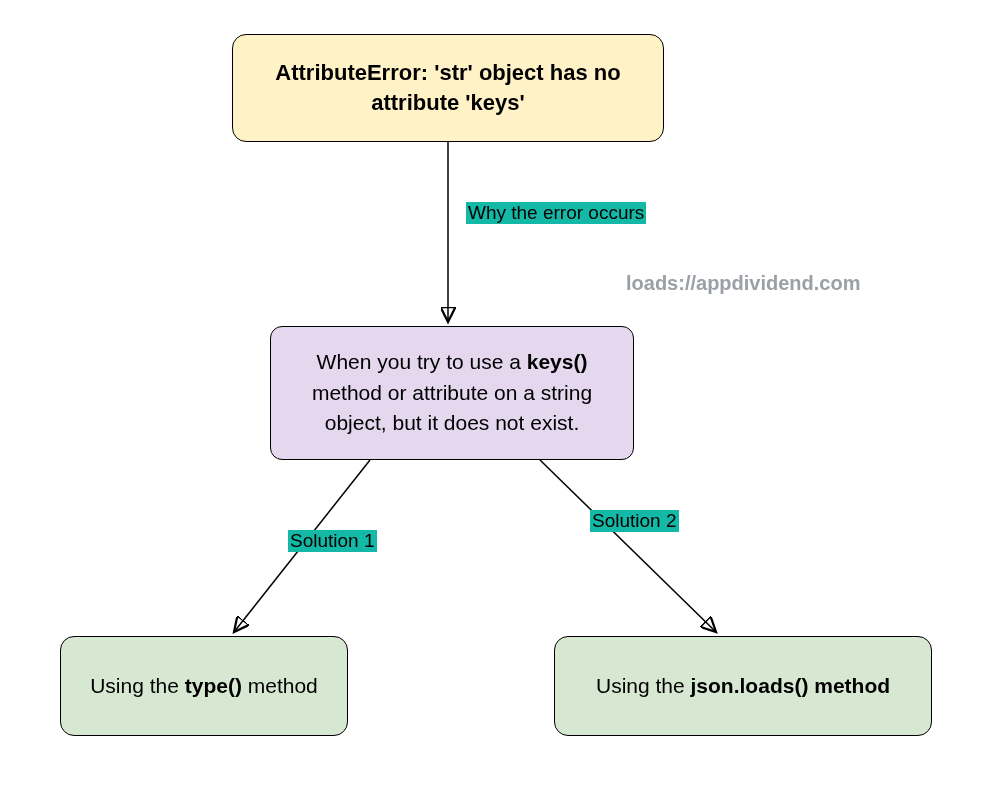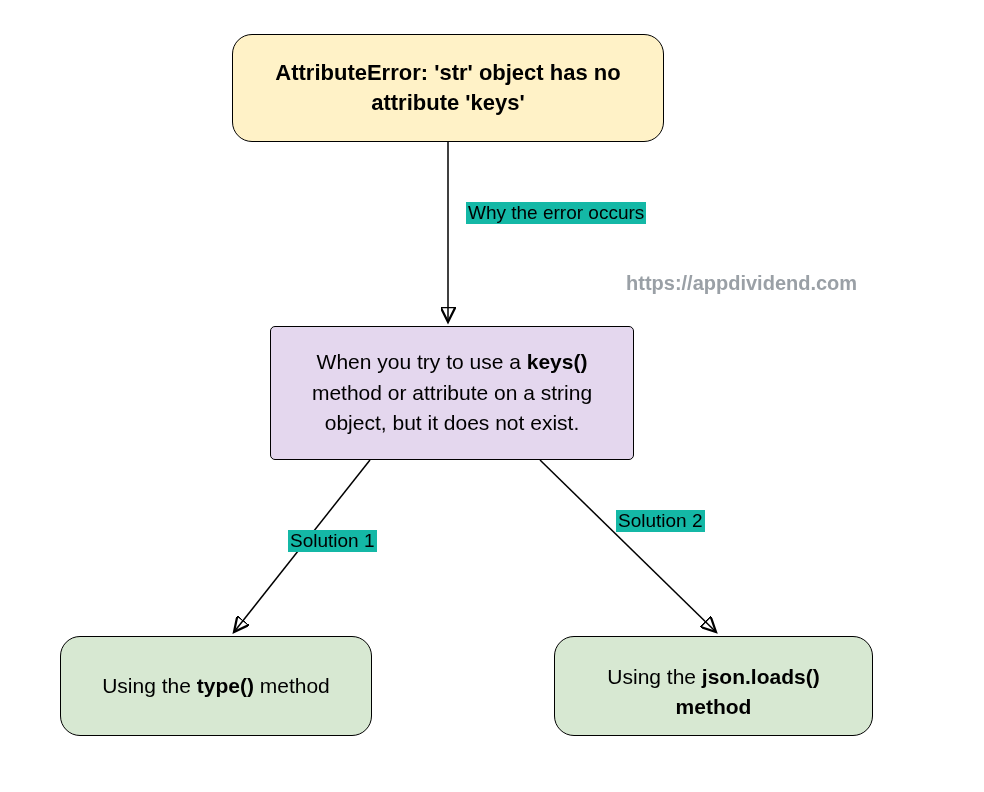--- a/index.html
+++ b/index.html
@@ -7,21 +7,21 @@
       width: 984px;
       height: 792px;
       position: relative;
       font-family: -apple-system, BlinkMacSystemFont, "Segoe UI", Helvetica, Arial, sans-serif;
       background: #ffffff;
       overflow: hidden;
     }
     .node {
       position: absolute;
       border: 1.5px solid #000;
-      border-radius: 20px;
+      border-radius: 14px;
       display: flex;
       align-items: center;
       justify-content: center;
       padding: 14px 20px;
       text-align: center;
     }
     .node-error {
       background: #fff2c7;
       left: 232px;
       top: 34px;
@@ -29,40 +29,40 @@
       height: 108px;
     }
     .node-error .title {
       font-weight: 700;
       font-size: 22px;
       line-height: 1.35;
       color: #000;
     }
     .node-explain {
       background: #e4d7ee;
-      border-radius: 5px;
+      border-radius: 12px;
       left: 270px;
       top: 326px;
       width: 364px;
       height: 134px;
     }
     .node-explain .text {
       font-size: 21px;
       line-height: 1.45;
       color: #000;
       font-weight: 400;
     }
     .node-explain .text b { font-weight: 700; }
     .node-sol {
       background: #d7e8d2;
       height: 100px;
       top: 636px;
     }
-    .node-sol1 { left: 60px;  width: 312px; }
-    .node-sol2 { left: 554px; width: 319px; align-items: flex-end; }
+    .node-sol1 { left: 60px;  width: 288px; }
+    .node-sol2 { left: 554px; width: 378px; }
     .node-sol .text {
       font-size: 21px;
       line-height: 1.4;
       color: #000;
       font-weight: 400;
     }
     .node-sol .text b { font-weight: 700; }
     .watermark {
       position: absolute;
       left: 626px;
@@ -74,21 +74,21 @@
     .edge-label {
       position: absolute;
       font-size: 19px;
       color: #000;
       background: #14b8a6;
       padding: 0 2px;
       font-weight: 400;
     }
     .lbl-why  { left: 466px; top: 202px; }
     .lbl-sol1 { left: 288px; top: 530px; }
-    .lbl-sol2 { left: 616px; top: 510px; }
+    .lbl-sol2 { left: 590px; top: 510px; }
     svg.arrows {
       position: absolute;
       left: 0; top: 0;
       width: 984px; height: 792px;
       pointer-events: none;
     }
     svg.arrows line, svg.arrows path { stroke: #000; stroke-width: 1.5; fill: none; }
   </style>
 </head>
 <body>
@@ -103,21 +103,21 @@
   <line x1="370" y1="460" x2="234" y2="632" marker-end="url(#arrowhead)"></line>
   <line x1="540" y1="460" x2="716" y2="632" marker-end="url(#arrowhead)"></line>
 </svg>
 
 <div class="node node-error">
   <div class="title">AttributeError: 'str' object has no attribute 'keys'</div>
 </div>
 
 <div class="edge-label lbl-why">Why the error occurs</div>
 
-<div class="watermark">https://appdividend.com</div>
+<div class="watermark">loads://appdividend.com</div>
 
 <div class="node node-explain">
   <div class="text">
     <span>When you try to use a </span><b>keys()</b><span> method or attribute on a string object, but it does not exist.</span>
   </div>
 </div>
 
 <div class="edge-label lbl-sol1">Solution 1</div>
 <div class="edge-label lbl-sol2">Solution 2</div>
 

